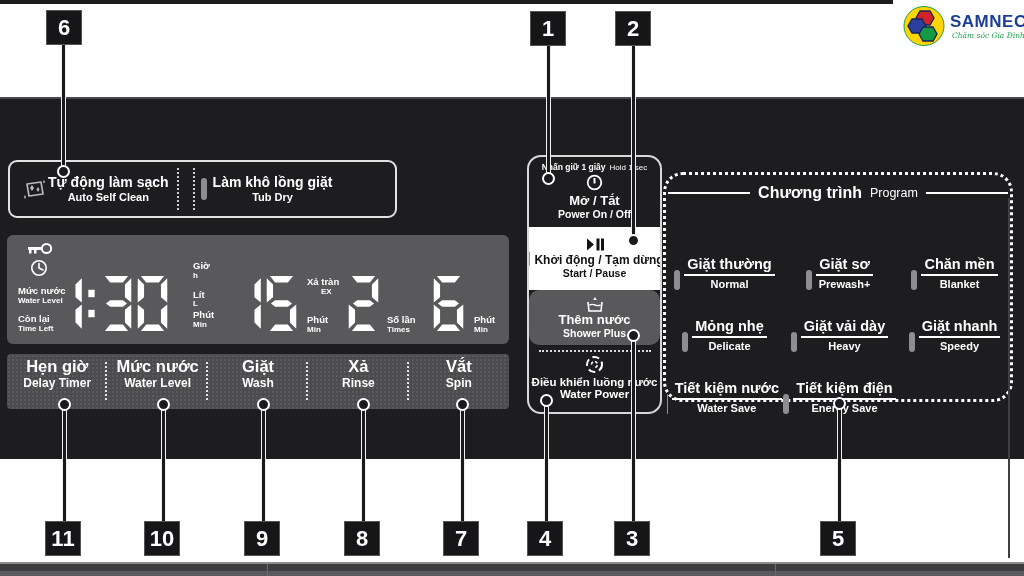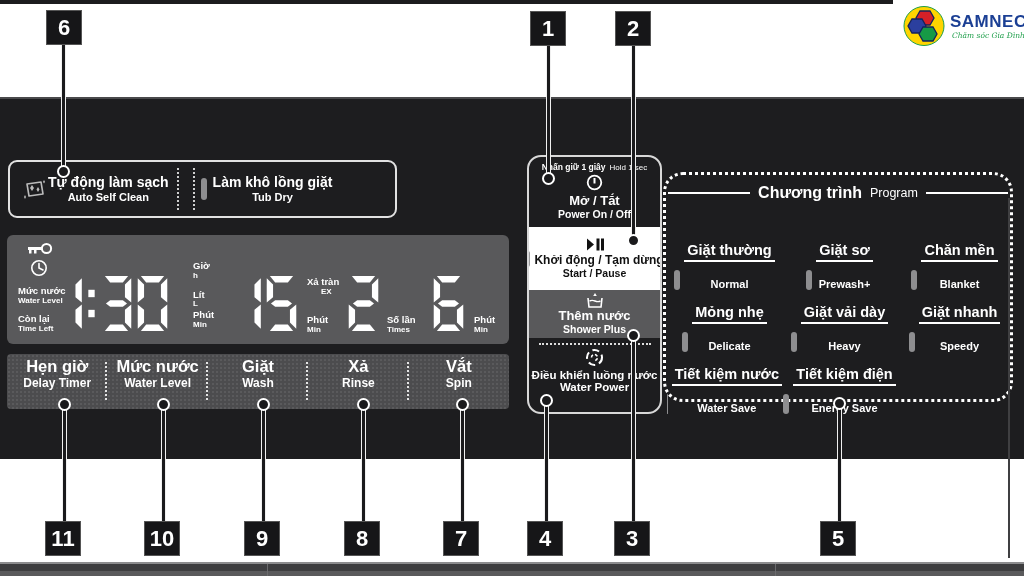--- a/index.html
+++ b/index.html
@@ -47,37 +47,37 @@
   
   .btn-panel{left:527px;top:56px;width:135px;height:259px;border:2px solid #d8d8d8;border-radius:14px;
              box-sizing:border-box;overflow:hidden;display:flex;flex-direction:column;background:#1d1d1f;}
   .bp-sec{display:flex;flex-direction:column;align-items:center;}
   .bp-hold{font-size:8.5px;margin-top:5px;white-space:nowrap;display:flex;gap:4px;align-items:baseline;}
   .bp-hold .h-vi{font-weight:bold;}
   .bp-hold .h-en{font-size:8px;}
   .bp-vi{font-size:13px;font-weight:bold;white-space:nowrap;}
   .bp-en{font-size:10.5px;font-weight:bold;white-space:nowrap;}
   .bp-white{background:#fff;color:#111;height:63px;justify-content:center;}
-  .bp-gray{background:#59595b;height:48px;justify-content:center;}
+  .bp-gray{background:#59595b;height:55px;justify-content:center;border-radius:10px;}
   .startrow{display:flex;align-items:flex-end;gap:4px;}
   .startrow .sbar{width:5px;height:16px;border-radius:2.5px;background:#9a9a9c;}
   .bp-dotline{width:112px;border-top:2px dotted #ddd;margin:5px auto 3px;}
 
   
   .program-panel{left:663px;top:73px;width:350px;height:230px;border:3px dotted #fff;border-radius:20px;box-sizing:border-box;}
   .prog-title{display:flex;align-items:center;justify-content:center;gap:8px;margin-top:9px;}
   .tline{width:82px;height:2px;background:#fff;}
   .pt-vi{font-size:16px;font-weight:bold;white-space:nowrap;}
   .pt-en{font-size:12.5px;white-space:nowrap;}
   .prog-grid{display:grid;grid-template-columns:repeat(3,115px);grid-auto-rows:62px;margin:26px 0 0 1px;}
   .prog-cell{display:flex;align-items:flex-end;justify-content:center;}
   .prog-cell .ind-bar{margin-top:3px;margin-right:4px;height:20px;}
   .prog-texts{display:flex;flex-direction:column;align-items:center;}
   .prog-vi{font-size:14.5px;font-weight:bold;white-space:nowrap;border-bottom:2px solid #fff;padding:0 3px 2px;}
-  .prog-en{font-size:11px;font-weight:bold;white-space:nowrap;margin-top:16px;}
+  .prog-en{font-size:11px;font-weight:bold;white-space:nowrap;margin-top:2px;}
 
   
   .co{position:absolute;width:36px;height:35px;background:#161618;border:1px solid #555;box-sizing:border-box;
       display:flex;align-items:center;justify-content:center;font-size:22px;font-weight:bold;color:#fff;z-index:7;}
   .cline{position:absolute;width:3px;background:#1a1a1c;border-left:1.5px solid #f0f0f0;border-right:1.5px solid #f0f0f0;z-index:5;}
   .cdot{position:absolute;width:9px;height:9px;border-radius:50%;background:#1a1a1c;border:2px solid #fff;z-index:6;}
 
   
   .bottom-bar{left:0;top:562px;width:1024px;height:14px;
               background:linear-gradient(#8d8d8f 0 2px,#3e3e40 2px 9px,#5a5a5c 9px 100%);}

